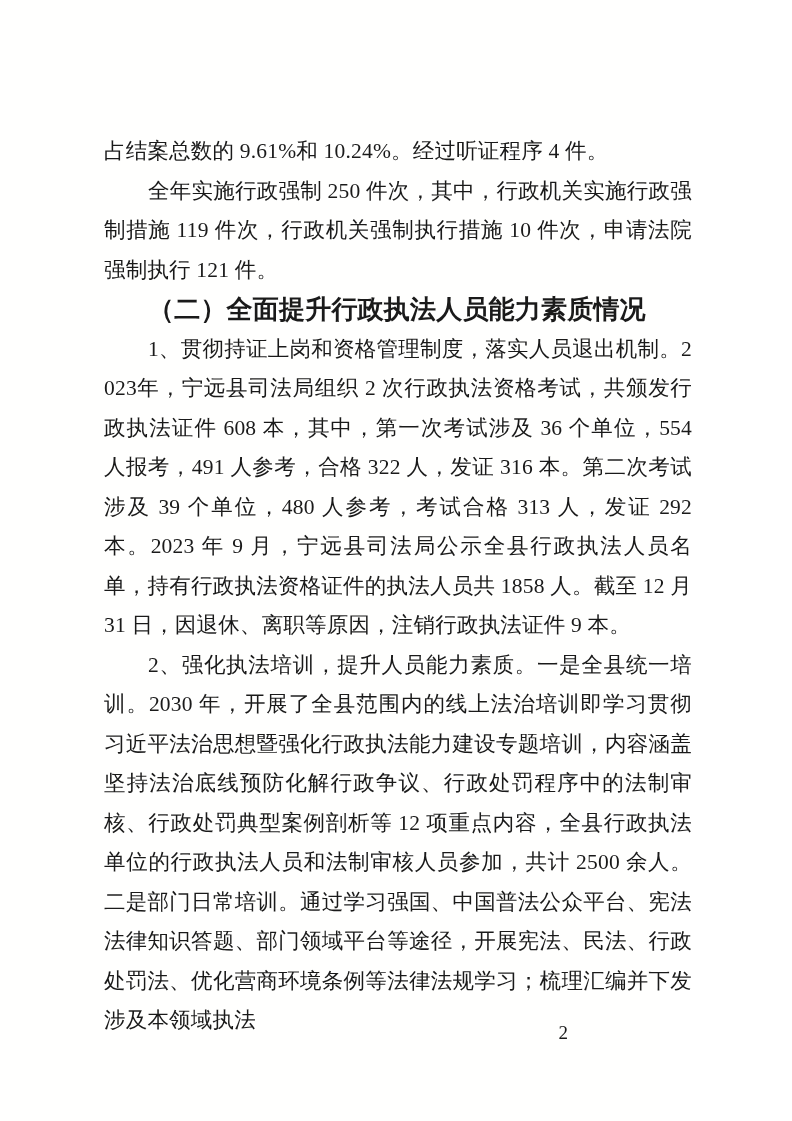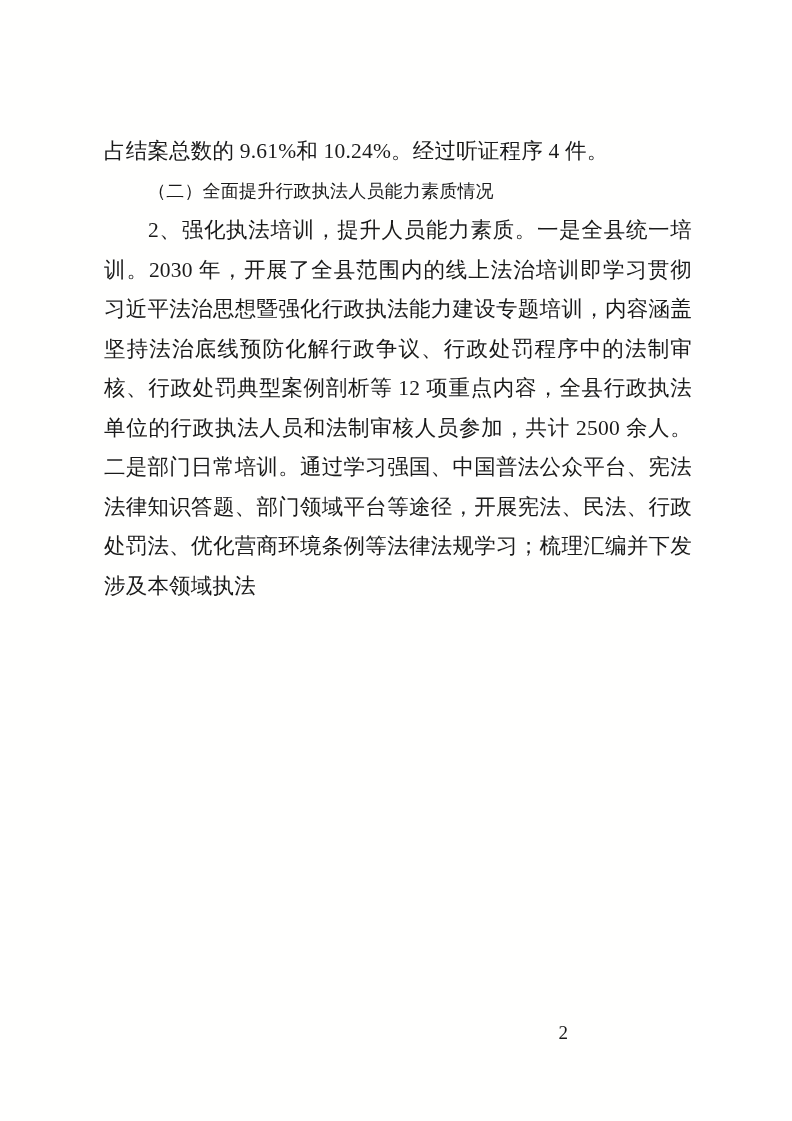--- a/index.html
+++ b/index.html
@@ -36,40 +36,42 @@
     text-justify: inter-ideograph;
     margin: 0;
     letter-spacing: 0.2px;
     white-space: pre-wrap;
     word-break: break-all;
   }
   .indent {
     text-indent: 44px;
   }
   .heading {
-    font-size: 18px;
+    font-size: 26px;
     line-height: 39.5px;
     margin: 0;
     text-indent: 44px;
-    font-weight: 400;
+    font-weight: 700;
     letter-spacing: 0.2px;
   }
   .page-number {
     position: absolute;
     right: 92px;
     top: 1022px;
     font-size: 19px;
     line-height: 22px;
     font-family: "Liberation Serif", "DejaVu Serif", serif;
     color: #1a1a1a;
   }
 </style>
 </head>
 <body>
 
 <div class="page">
   <div class="content">
     <p class="para">占结案总数的 9.61%和 10.24%。经过听证程序 4 件。</p>
+    <p class="para indent">全年实施行政强制 250 件次，其中，行政机关实施行政强制措施 119 件次，行政机关强制执行措施 10 件次，申请法院强制执行 121 件。</p>
     <p class="heading">（二）全面提升行政执法人员能力素质情况</p>
+    <p class="para indent">1、贯彻持证上岗和资格管理制度，落实人员退出机制。2023年，宁远县司法局组织 2 次行政执法资格考试，共颁发行政执法证件 608 本，其中，第一次考试涉及 36 个单位，554 人报考，491 人参考，合格 322 人，发证 316 本。第二次考试涉及 39 个单位，480 人参考，考试合格 313 人，发证 292 本。2023 年 9 月，宁远县司法局公示全县行政执法人员名单，持有行政执法资格证件的执法人员共 1858 人。截至 12 月 31 日，因退休、离职等原因，注销行政执法证件 9 本。</p>
     <p class="para indent">2、强化执法培训，提升人员能力素质。一是全县统一培训。2030 年，开展了全县范围内的线上法治培训即学习贯彻习近平法治思想暨强化行政执法能力建设专题培训，内容涵盖坚持法治底线预防化解行政争议、行政处罚程序中的法制审核、行政处罚典型案例剖析等 12 项重点内容，全县行政执法单位的行政执法人员和法制审核人员参加，共计 2500 余人。二是部门日常培训。通过学习强国、中国普法公众平台、宪法法律知识答题、部门领域平台等途径，开展宪法、民法、行政处罚法、优化营商环境条例等法律法规学习；梳理汇编并下发涉及本领域执法</p>
   </div>
   <div class="page-number">2</div>
 </div>
 
 </body></html>

